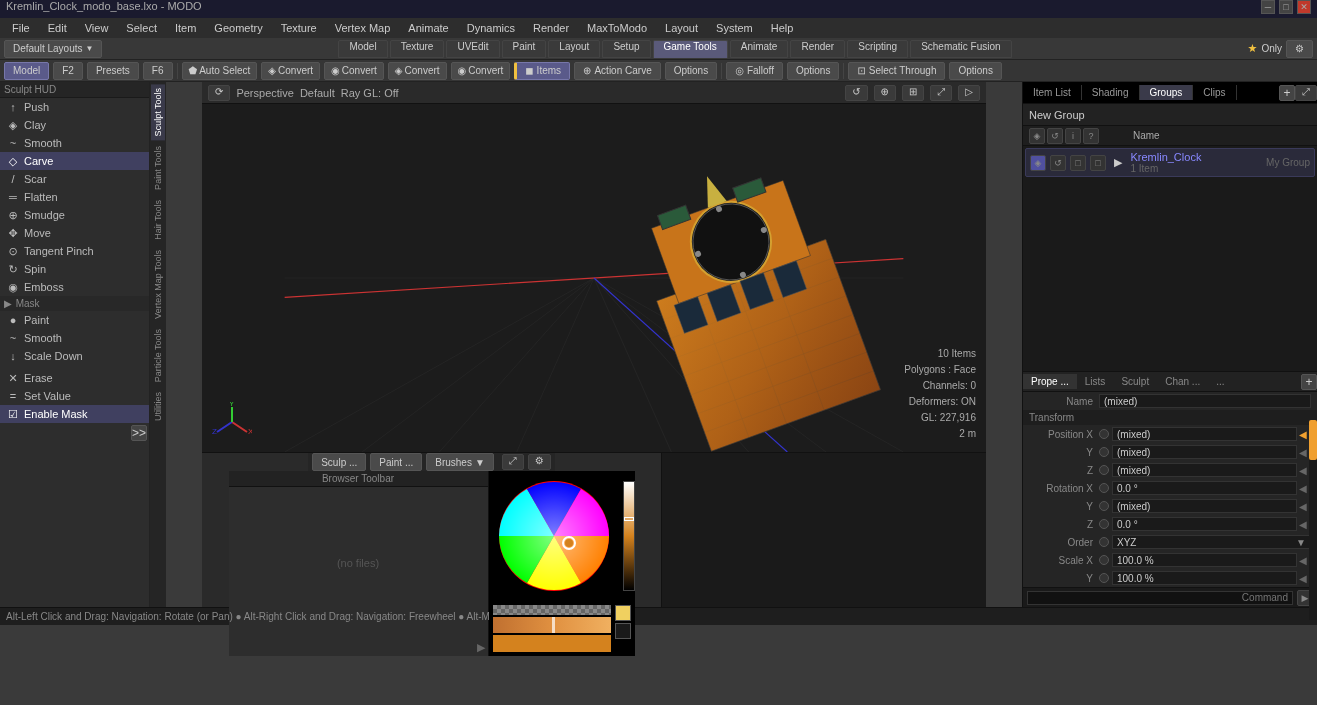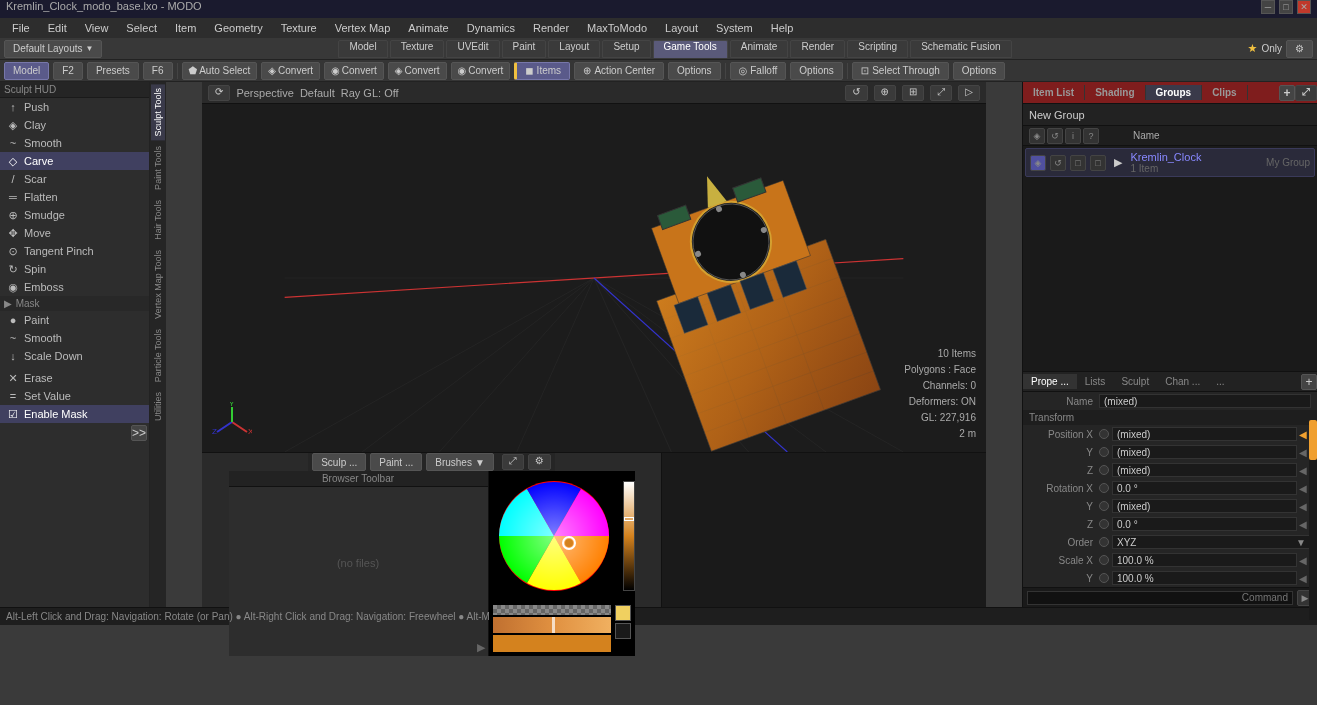--- a/index.html
+++ b/index.html
@@ -352,25 +352,24 @@
       width: 295px;
       background: #2a2a2a;
       border-left: 1px solid #111;
       display: flex;
       flex-direction: column;
     }
 
     
     #right-tabs {
       height: 22px;
-      background: #7f1d1d;
+      background: #000000;
       display: flex;
       align-items: center;
       border-bottom: 1px solid #111;
-      font-weight: bold;
     }
     .rtab {
       padding: 2px 10px;
       font-size: 10px;
       color: #999;
       cursor: pointer;
       border-right: 1px solid #333;
     }
     .rtab.active { background: #3a3a4a; color: #fff; }
 
@@ -620,21 +619,21 @@
   <div class="convert-btn">
     <span>◉</span>
     <span>Convert</span>
   </div>
   <div class="toolbar-btn active yellow-accent">
     <span>◼</span>
     <span>Items</span>
   </div>
   <div class="toolbar-btn">
     <span>⊕</span>
-    <span>Action Center</span>
+    <span>Action Carve</span>
   </div>
   <div class="toolbar-btn">Options</div>
   <div style="width:1px; height:16px; background:#444;"></div>
   <div class="toolbar-btn">
     <span>◎</span>
     <span>Falloff</span>
   </div>
   <div class="toolbar-btn">Options</div>
   <div style="width:1px; height:16px; background:#444;"></div>
   <div class="toolbar-btn">

